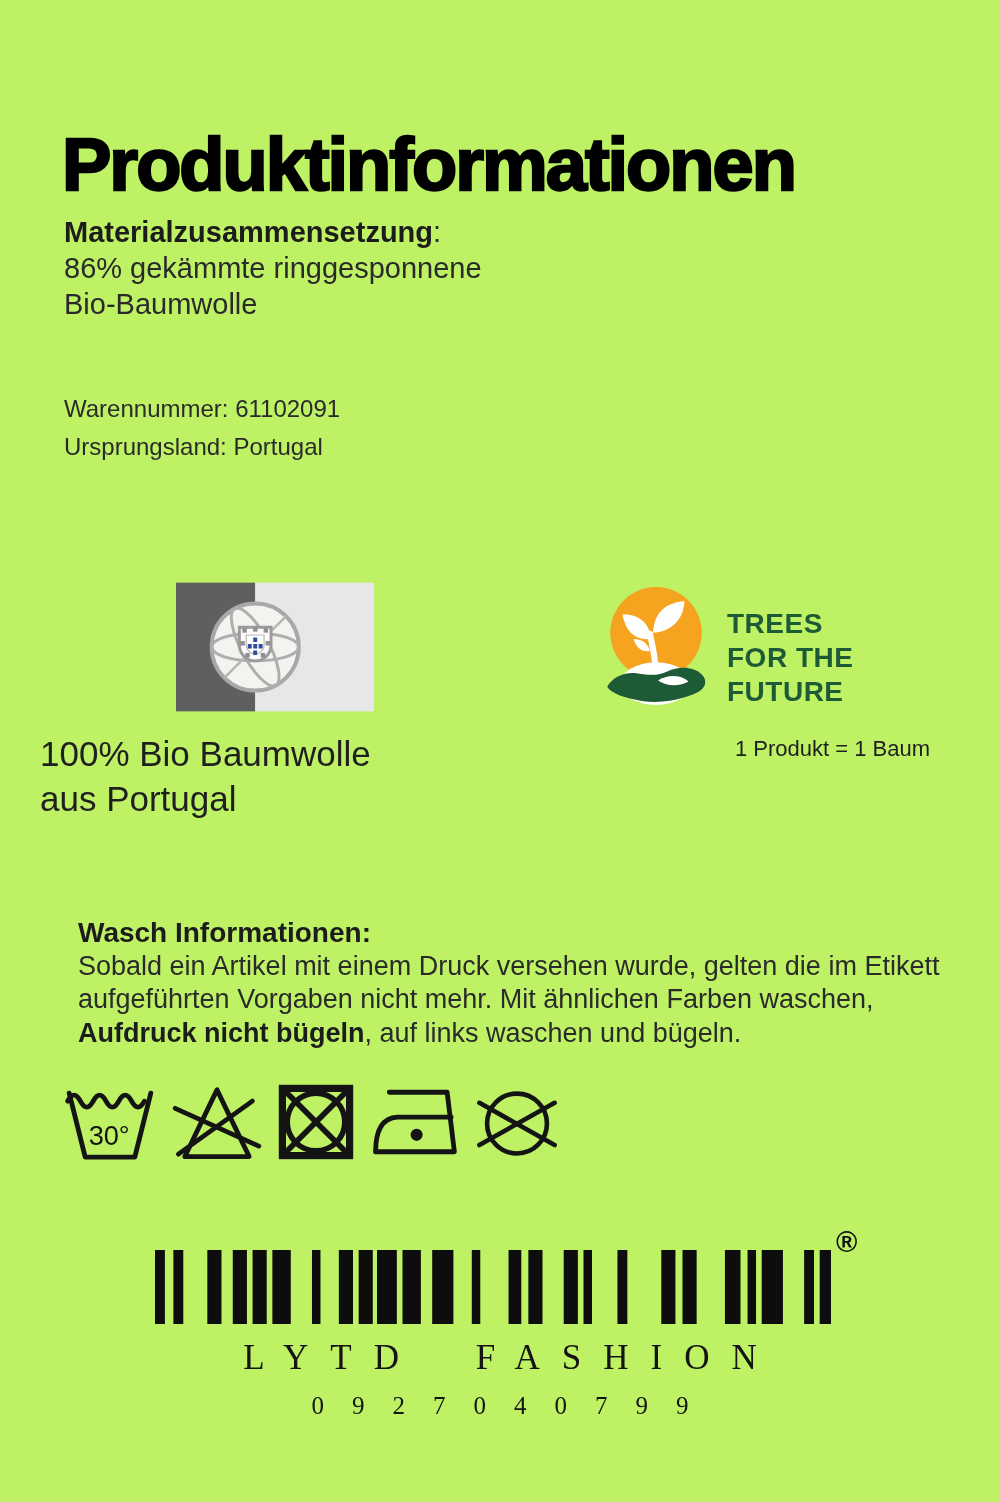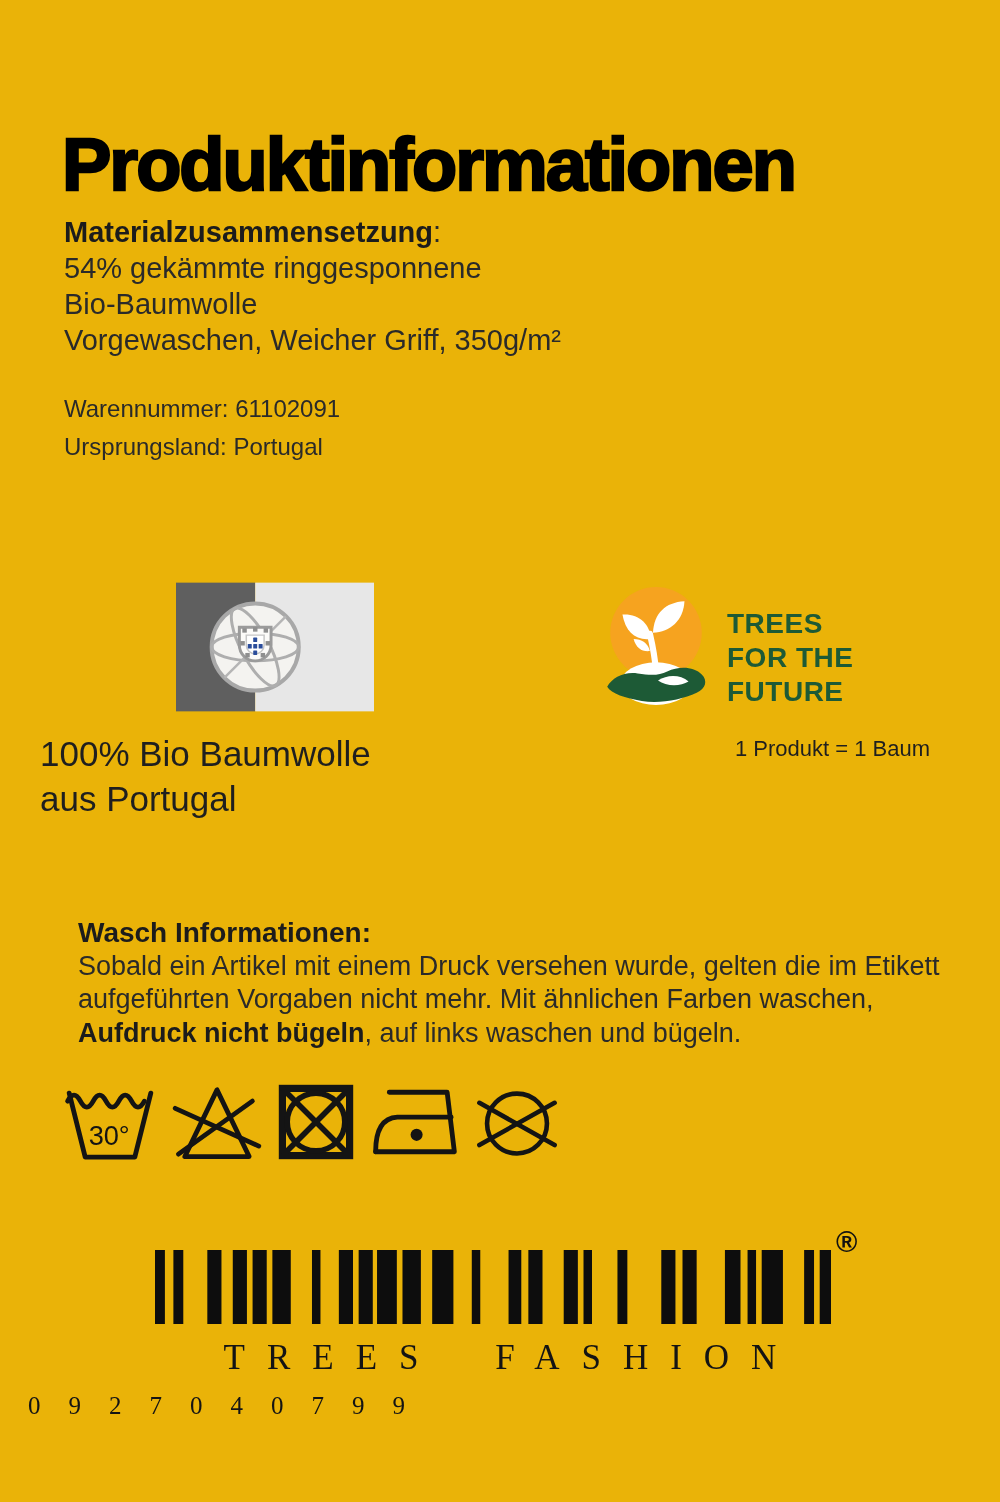--- a/index.html
+++ b/index.html
@@ -1,17 +1,17 @@
 <!DOCTYPE html>
 <html><head>
 <meta charset="utf-8">
 <style>
   html,body{margin:0;padding:0;background:#ffffff;}
   #canvas{
-    position:relative;width:1000px;height:1502px;background:#eab308;overflow:hidden;
+    position:relative;width:1000px;height:1502px;background:#bef264;overflow:hidden;
     font-family:"Liberation Sans",sans-serif;color:#242424;
   }
   
   .page-title{
     position:absolute;left:62px;top:78px;width:900px;
     font-size:74px;font-weight:800;letter-spacing:-2px;color:#000;
     -webkit-text-stroke:2.4px #000;line-height:1.0;white-space:nowrap;
   }
   
   .material{position:absolute;left:64px;top:214px;width:600px;font-size:29px;line-height:36px;color:#2a2a2a;}
@@ -36,36 +36,35 @@
   
   .care-row{position:absolute;left:62px;top:1078px;display:flex;align-items:flex-end;gap:14px;height:86px;}
   .care-row svg{display:block;height:84px;}
   
   .barcode{position:absolute;left:155px;top:1250px;width:676px;height:74px;}
   .barcode svg{display:block;width:100%;height:100%;}
   .rmark{position:absolute;left:836px;top:1226px;font-size:29px;font-weight:700;color:#111;}
   .brand{position:absolute;left:0;top:1338px;width:1000px;text-align:center;
     font-family:"Liberation Serif",serif;font-size:35px;color:#141414;
     letter-spacing:22px;word-spacing:24px;padding-left:22px;box-sizing:border-box;white-space:nowrap;}
-  .code{position:absolute;left:0;top:1392px;width:1000px;text-align:left;
+  .code{position:absolute;left:0;top:1392px;width:1000px;text-align:center;
     font-family:"Liberation Serif",serif;font-size:25px;color:#141414;
     letter-spacing:28px;padding-left:28px;box-sizing:border-box;white-space:nowrap;}
 </style>
 </head>
 <body>
 
 <div id="canvas">
 
   <h1 class="page-title">Produktinformationen</h1>
 
   <div class="material">
     <div><span class="hd">Materialzusammensetzung</span><span>:</span></div>
-    <div>54% gekämmte ringgesponnene</div>
+    <div>86% gekämmte ringgesponnene</div>
     <div>Bio-Baumwolle</div>
-    <div>Vorgewaschen, Weicher Griff, 350g/m²</div>
   </div>
 
   <div class="itemnums">
     <div>Warennummer: 61102091</div>
     <div>Ursprungsland: Portugal</div>
   </div>
 
   <div class="flag-wrap">
     <svg viewBox="0 0 200 130">
       <rect x="0" y="0" width="80" height="130" fill="#5f5f5f"></rect>
@@ -187,16 +186,16 @@
         <rect x="716" y="0" width="20" height="100" fill="#0d0d0d"></rect>
         <rect x="746" y="0" width="20" height="100" fill="#0d0d0d"></rect>
         <rect x="806" y="0" width="22" height="100" fill="#0d0d0d"></rect>
         <rect x="838" y="0" width="12" height="100" fill="#0d0d0d"></rect>
         <rect x="858" y="0" width="30" height="100" fill="#0d0d0d"></rect>
         <rect x="918" y="0" width="14" height="100" fill="#0d0d0d"></rect>
         <rect x="940" y="0" width="16" height="100" fill="#0d0d0d"></rect>
       </svg>
   </div>
   <div class="rmark">®</div>
-  <div class="brand">TREES FASHION</div>
+  <div class="brand">LYTD FASHION</div>
   <div class="code">0927040799</div>
 
 </div>
 
 </body></html>

